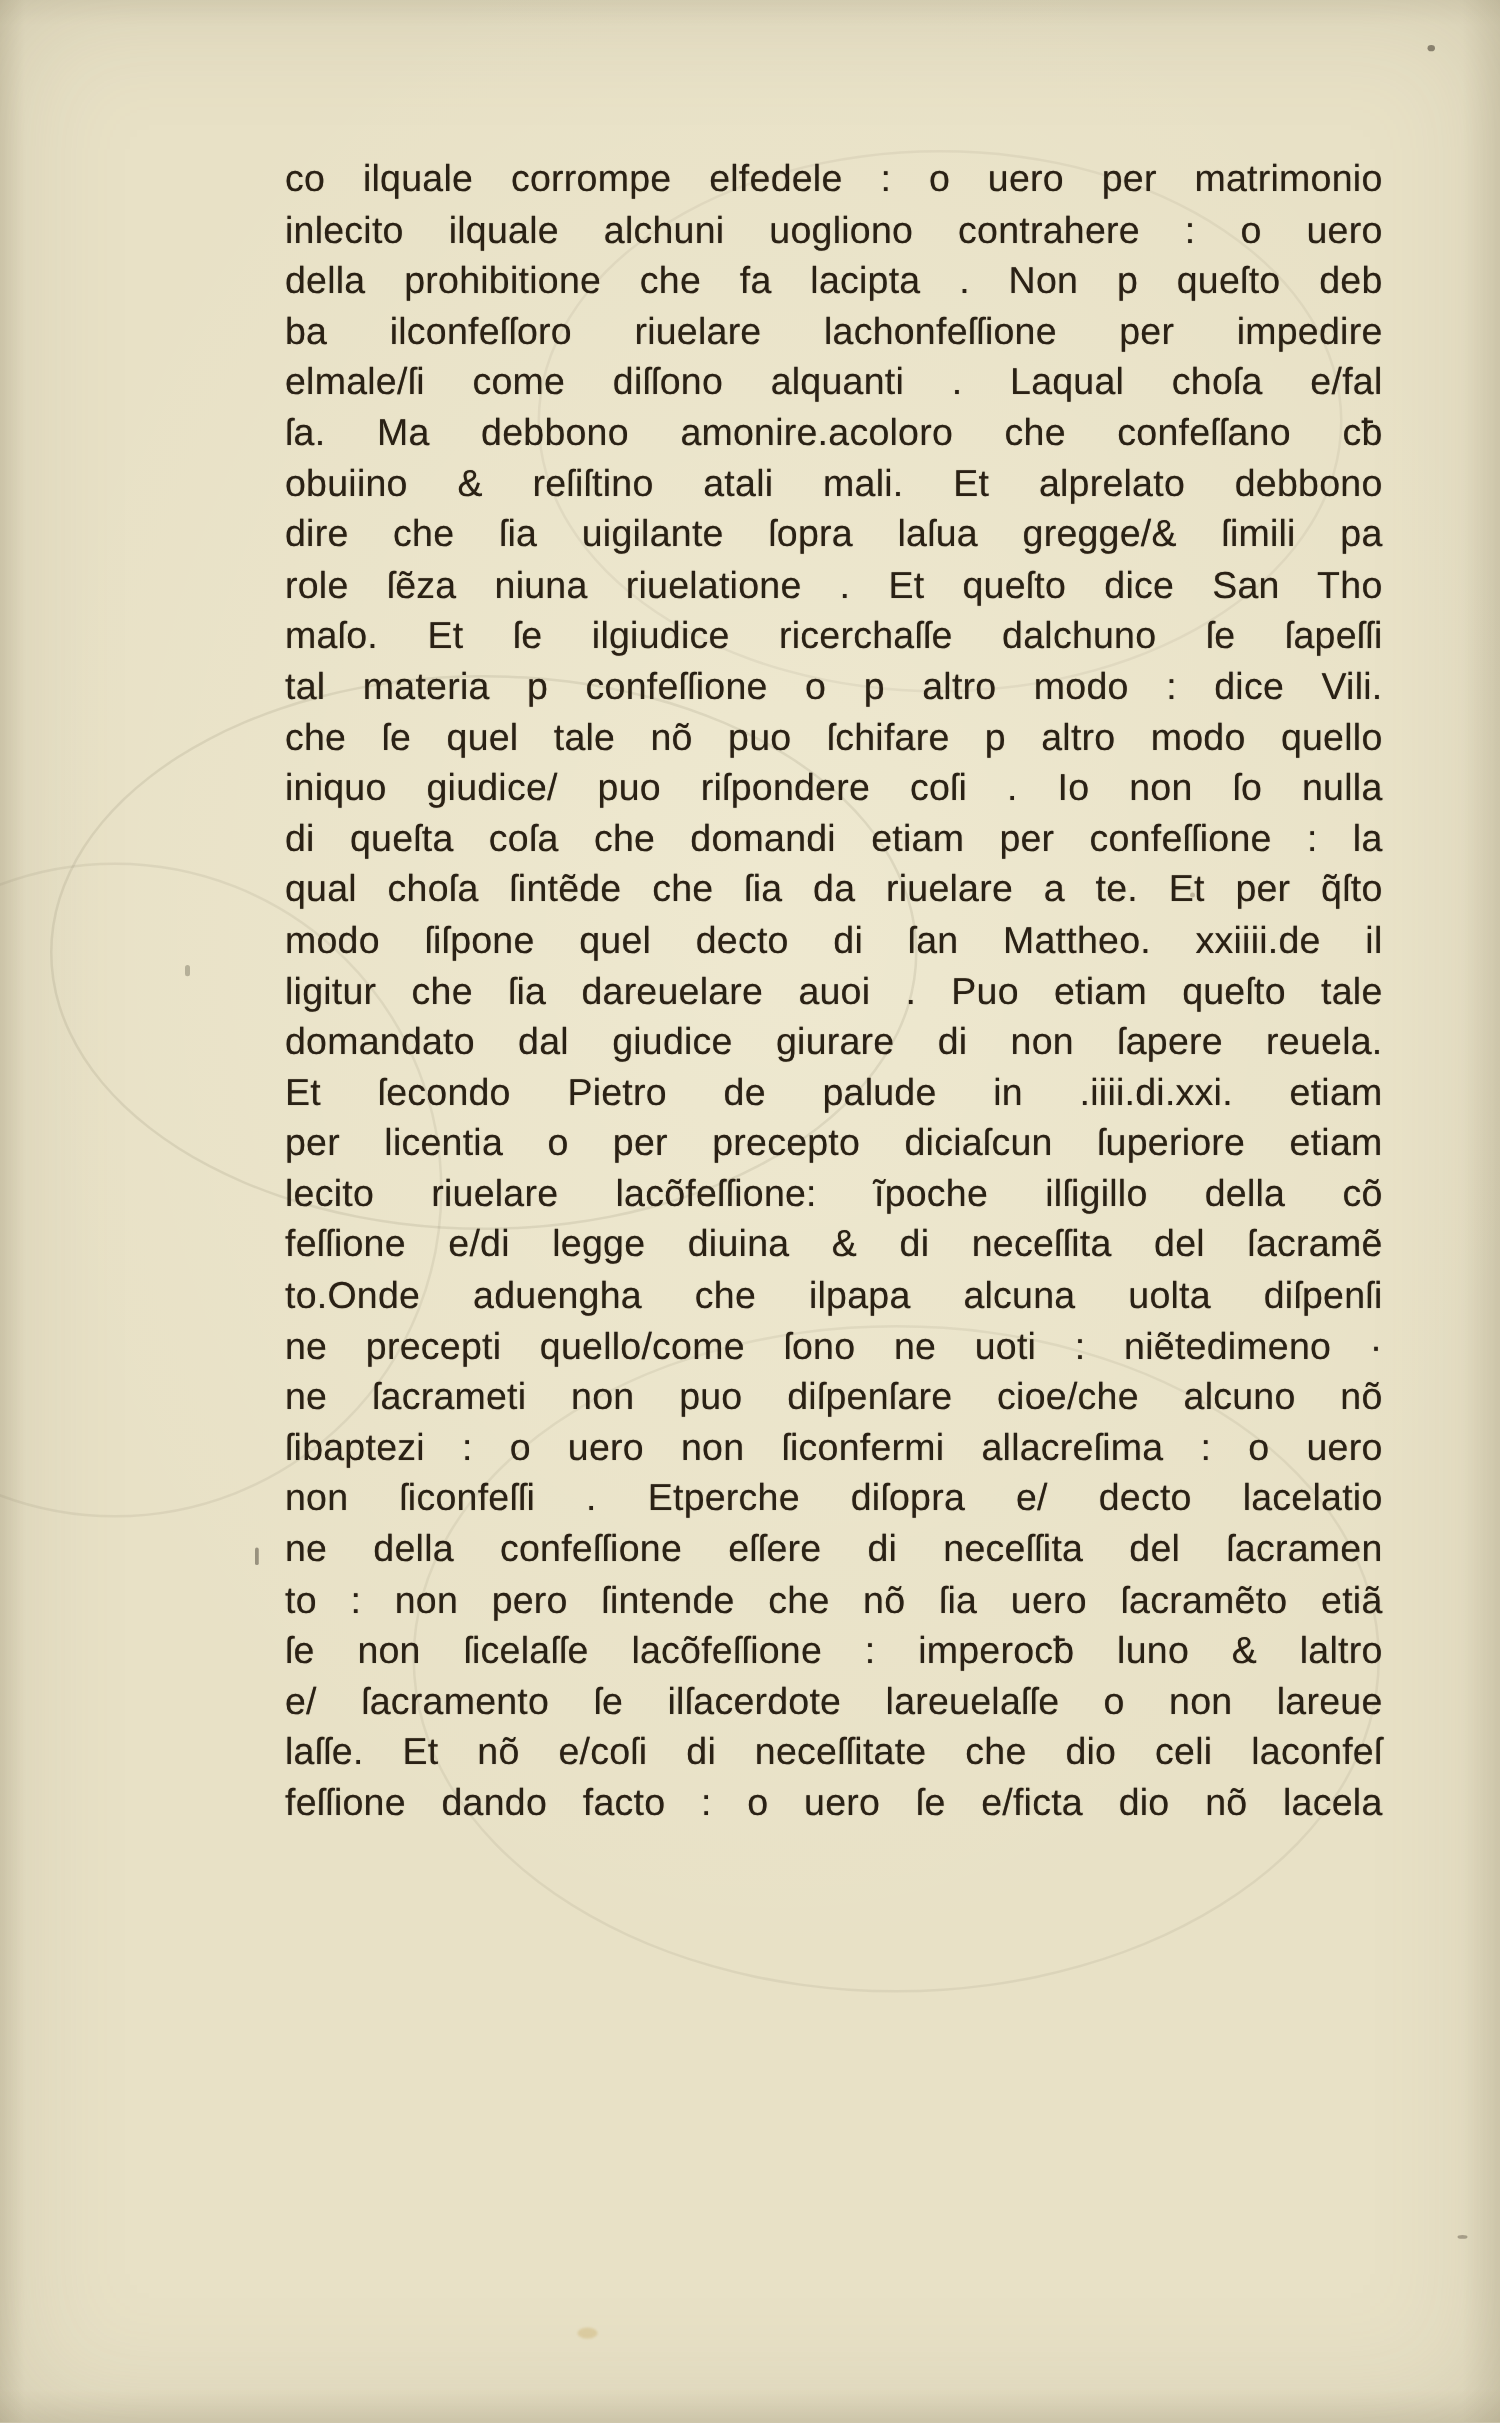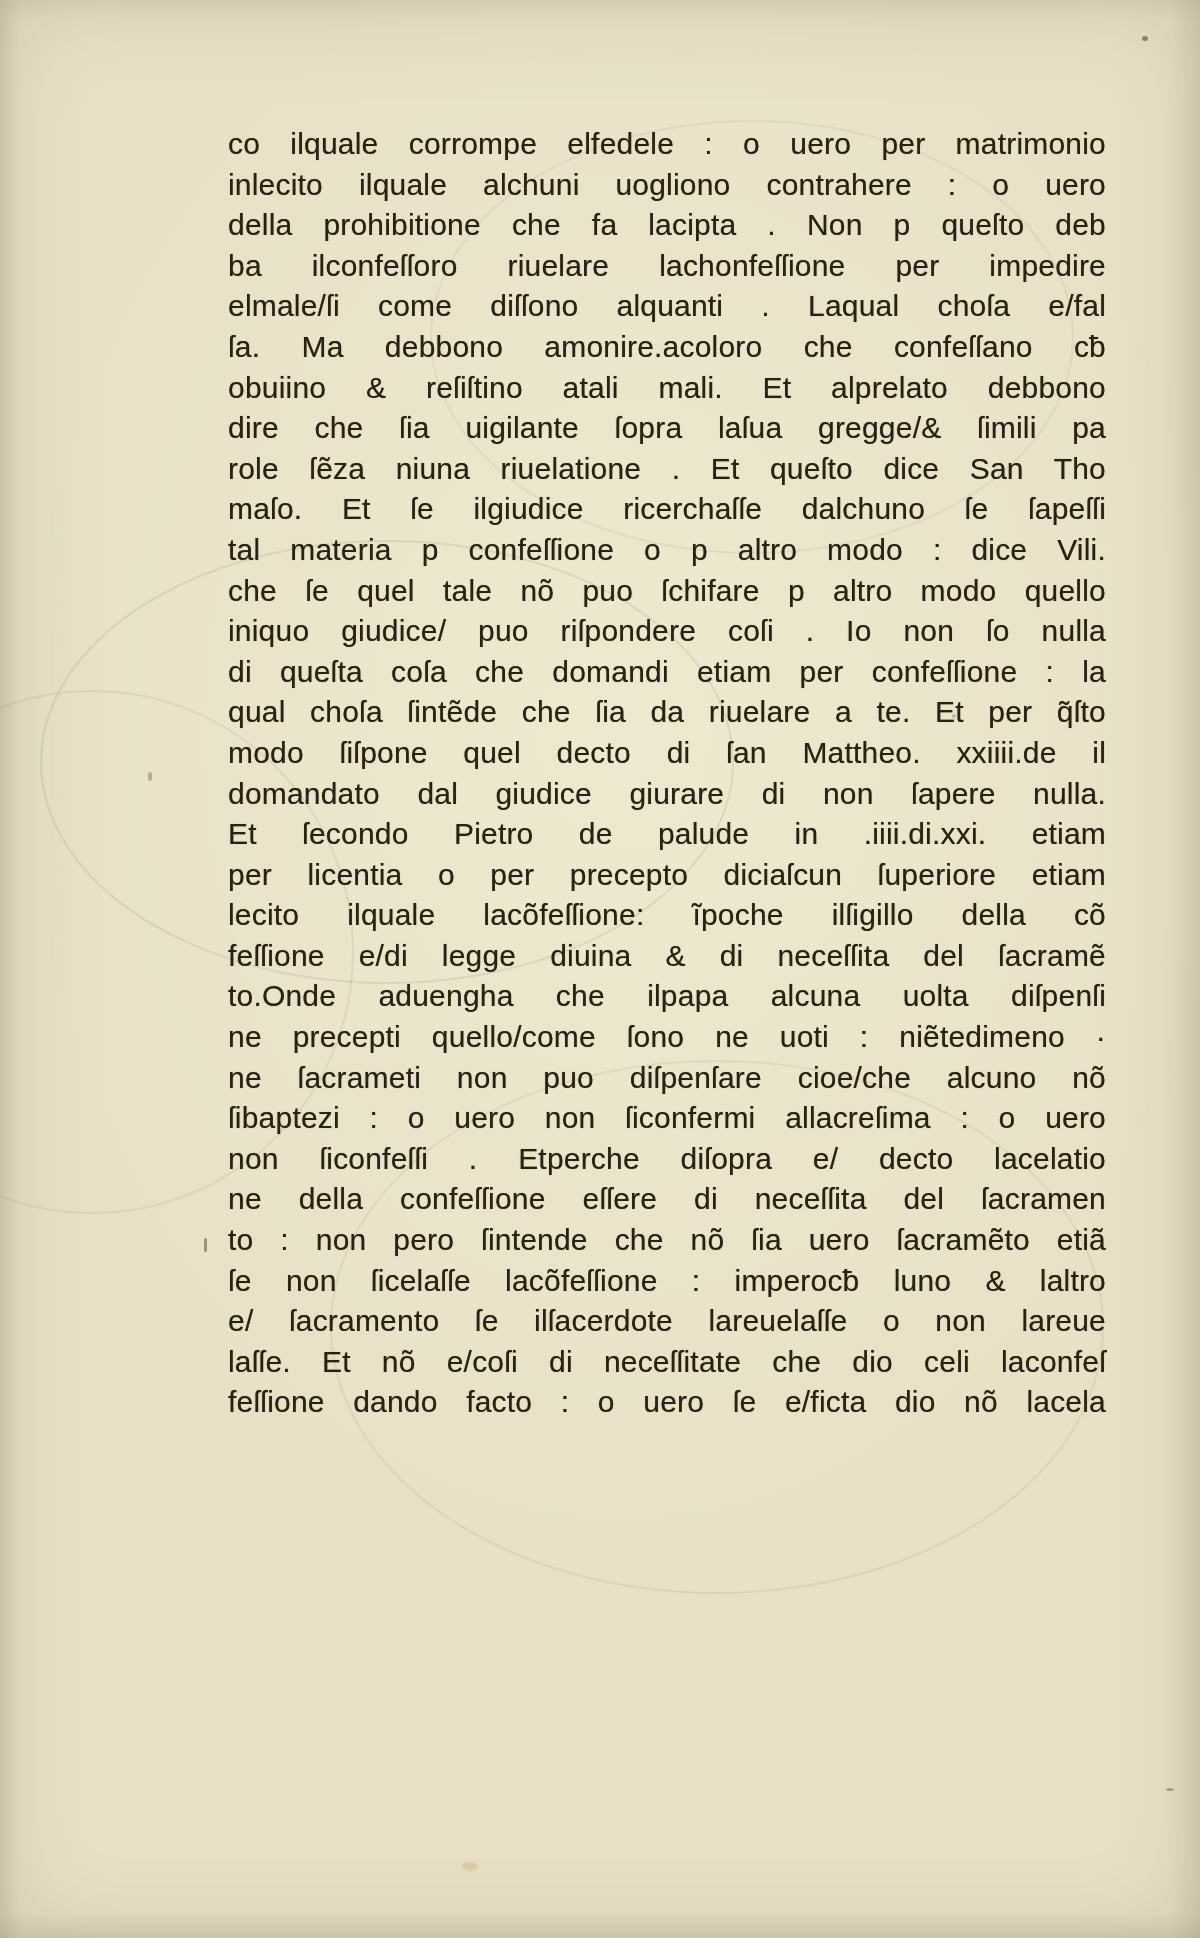--- a/index.html
+++ b/index.html
@@ -68,24 +68,25 @@
       <div class="line">obuiino &amp; reſiſtino atali mali. Et alprelato debbono</div>
       <div class="line">dire che ſia uigilante ſopra laſua gregge/&amp; ſimili pa</div>
       <div class="line">role ſẽza niuna riuelatione . Et queſto dice San Tho</div>
       <div class="line">maſo. Et ſe ilgiudice ricerchaſſe dalchuno ſe ſapeſſi</div>
       <div class="line">tal materia p confeſſione o p altro modo : dice Vili.</div>
       <div class="line">che ſe quel tale nõ puo ſchifare p altro modo quello</div>
       <div class="line">iniquo giudice/ puo riſpondere coſi . Io non ſo nulla</div>
       <div class="line">di queſta coſa che domandi etiam per confeſſione : la</div>
       <div class="line">qual choſa ſintẽde che ſia da riuelare a te. Et per q̃ſto</div>
       <div class="line">modo ſiſpone quel decto di ſan Mattheo. xxiiii.de il</div>
-      <div class="line">domandato dal giudice giurare di non ſapere nulla.</div>
+      <div class="line">ligitur che ſia dareuelare auoi . Puo etiam queſto tale</div>
+      <div class="line">domandato dal giudice giurare di non ſapere reuela.</div>
       <div class="line">Et ſecondo Pietro de palude  in .iiii.di.xxi. etiam</div>
       <div class="line">per licentia o per precepto diciaſcun ſuperiore etiam</div>
-      <div class="line">lecito ilquale lacõfeſſione:  ĩpoche  ilſigillo della cõ</div>
+      <div class="line">lecito riuelare lacõfeſſione:  ĩpoche  ilſigillo della cõ</div>
       <div class="line">feſſione e/di legge diuina &amp; di neceſſita del ſacramẽ</div>
       <div class="line">to.Onde aduengha che ilpapa alcuna uolta diſpenſi</div>
       <div class="line">ne precepti quello/come ſono ne uoti : niẽtedimeno ·</div>
       <div class="line">ne ſacrameti non puo diſpenſare cioe/che alcuno nõ</div>
       <div class="line">ſibaptezi : o uero non ſiconfermi allacreſima : o uero</div>
       <div class="line">non  ſiconfeſſi . Etperche diſopra e/ decto  lacelatio</div>
       <div class="line">ne della confeſſione eſſere di  neceſſita del ſacramen</div>
       <div class="line">to : non pero ſintende che nõ ſia uero  ſacramẽto etiã</div>
       <div class="line">ſe non ſicelaſſe lacõfeſſione : imperocƀ luno  &amp; laltro</div>
       <div class="line">e/ ſacramento ſe ilſacerdote lareuelaſſe o non lareue</div>

